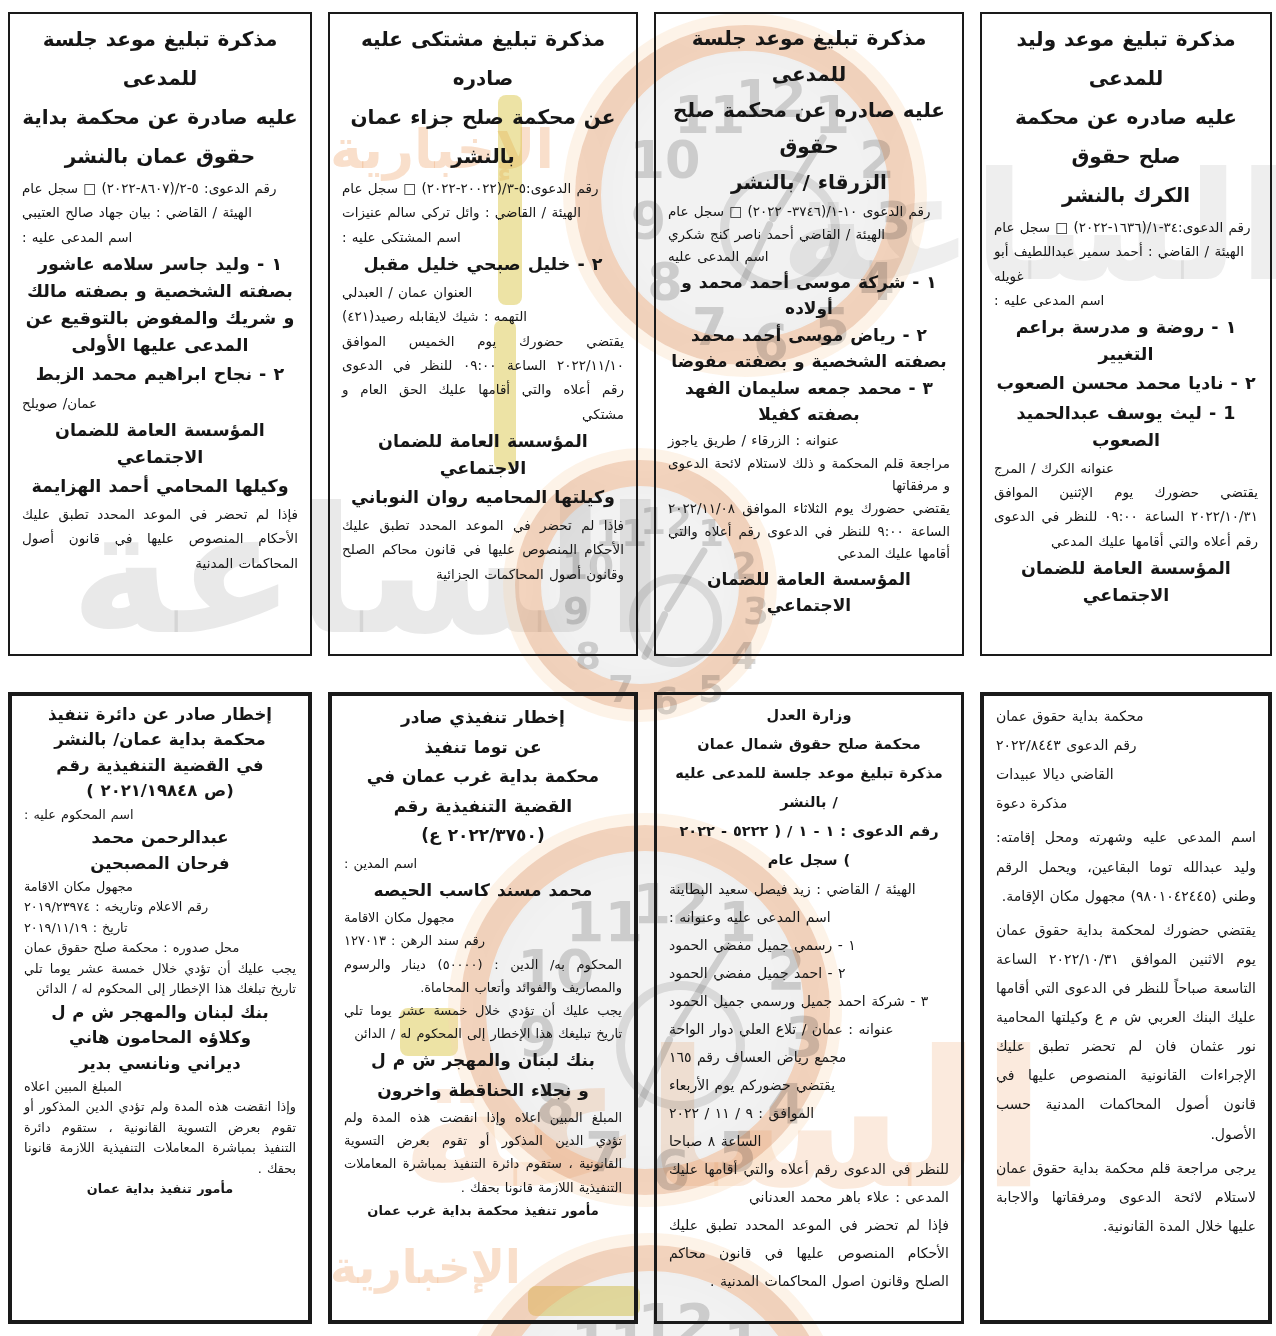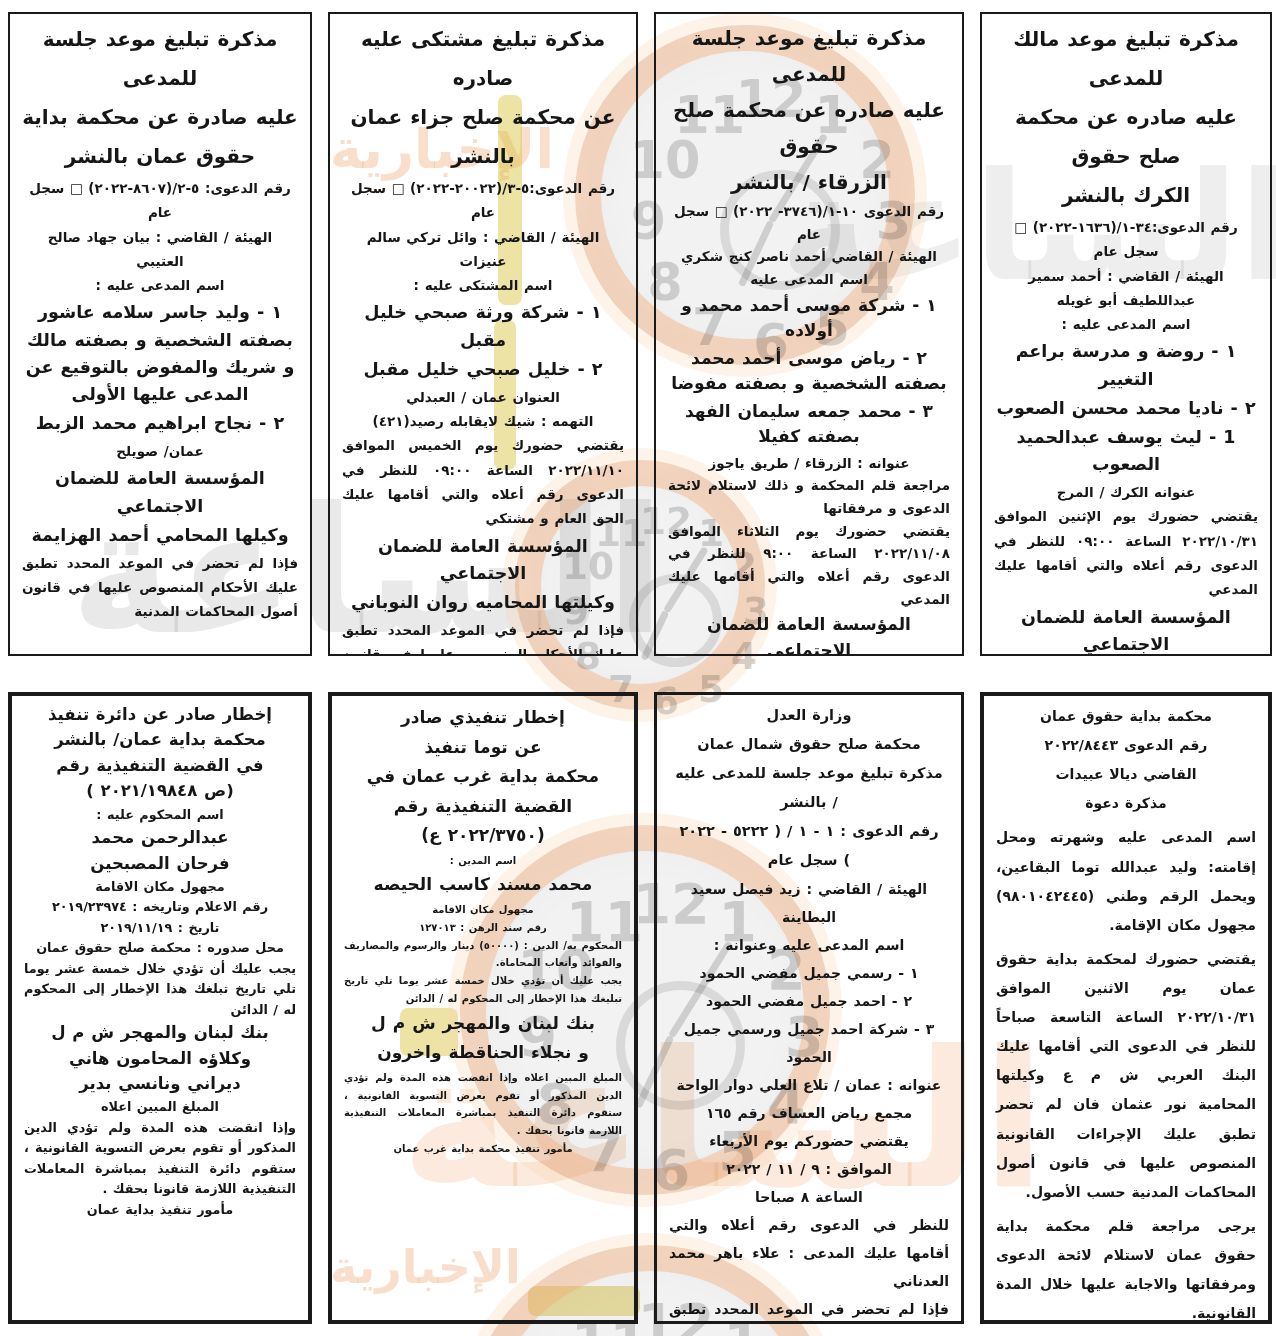--- a/index.html
+++ b/index.html
@@ -37,32 +37,32 @@
     column-gap:16px;row-gap:36px;
     padding:12px 12px 0 8px;direction:ltr}
   .notice{border:2px solid #1a1a1a;box-sizing:border-box;overflow:hidden;
     padding:6px 12px 8px;background:transparent;direction:rtl}
   .n5,.n6,.n8{border-width:4px}
   .n7{border-width:3px}
 
   .ln{word-spacing:1px}
   .h1{font-size:20px;font-weight:bold;text-align:center;line-height:1.95}
   .h2{font-size:17.5px;font-weight:bold;text-align:center;line-height:1.55;margin:2px 0}
-  .b {font-size:13.5px;font-weight:bold;text-align:center;line-height:1.8}
-  .bj{font-size:13.5px;font-weight:bold;text-align:justify;text-align-last:right;line-height:1.8}
+  .b {font-size:13.5px;font-weight:normal;text-align:left;line-height:1.8}
+  .bj{font-size:13.5px;font-weight:normal;text-align:justify;text-align-last:right;line-height:1.8}
   .bc{font-size:13.5px;font-weight:bold;text-align:center;line-height:1.8}
   .c {font-size:14.5px;font-weight:bold;text-align:center;line-height:2.0}
 
   .n3 .h2{font-size:17px;line-height:1.5}
   .n3 .b,.n3 .bj{line-height:1.68}
   .n3 .h1{line-height:1.8}
   .n5 .h2{font-size:16.5px;line-height:1.48;margin:1px 0}
   .n5 .b,.n5 .bj,.n5 .bc{font-size:12.8px;line-height:1.6}
   .n6 .h2{font-size:17px;line-height:1.62}
-  .n6 .b,.n6 .bj,.n6 .bc{font-size:10px;line-height:1.78}
+  .n6 .b,.n6 .bj,.n6 .bc{font-size:13px;line-height:1.78}
   .n7 .b,.n7 .bj{font-size:14px;line-height:2.0}
   .n7 .c{font-size:14.5px;line-height:2.0}
   .n8 .b{font-size:14px;line-height:2.08}
   .n8 .bj{font-size:14px;line-height:2.08;margin-top:5px}
 </style>
 </head>
 <body>
 
 <div class="page">
 
@@ -148,21 +148,20 @@
         <div class="ln h2">المؤسسة العامة للضمان الاجتماعي</div>
         <div class="ln h2">وكيلها المحامي أحمد الهزايمة</div>
         <div class="ln bj">فإذا لم تحضر في الموعد المحدد تطبق عليك الأحكام المنصوص عليها في قانون أصول المحاكمات المدنية</div>
       </section>
       <section class="notice n2" dir="rtl">
         <div class="ln h1">مذكرة تبليغ مشتكى عليه صادره</div>
         <div class="ln h1">عن محكمة صلح جزاء عمان بالنشر</div>
         <div class="ln b">رقم الدعوى:٥-٣/(٢٠٠٢٢-٢٠٢٢) □ سجل عام</div>
         <div class="ln b">الهيئة / القاضي : وائل تركي سالم عنيزات</div>
         <div class="ln b">اسم المشتكى عليه :</div>
-        <div class="ln h2">١ - شركة ورثة صبحي خليل مقبل</div>
         <div class="ln h2">٢ - خليل صبحي خليل مقبل</div>
         <div class="ln b">العنوان عمان / العبدلي</div>
         <div class="ln b">التهمه : شيك لايقابله رصيد(٤٢١)</div>
         <div class="ln bj">يقتضي حضورك يوم الخميس الموافق ٢٠٢٢/١١/١٠ الساعة ٠٩:٠٠ للنظر في الدعوى رقم أعلاه والتي أقامها عليك الحق العام و مشتكي</div>
         <div class="ln h2">المؤسسة العامة للضمان الاجتماعي</div>
         <div class="ln h2">وكيلتها المحاميه روان النوباني</div>
         <div class="ln bj">فإذا لم تحضر في الموعد المحدد تطبق عليك الأحكام المنصوص عليها في قانون محاكم الصلح وقانون أصول المحاكمات الجزائية</div>
       </section>
       <section class="notice n3" dir="rtl">
         <div class="ln h1">مذكرة تبليغ موعد جلسة للمدعى</div>
@@ -173,21 +172,21 @@
         <div class="ln b">اسم المدعى عليه</div>
         <div class="ln h2">١ - شركة موسى أحمد محمد و أولاده</div>
         <div class="ln h2">٢ - رياض موسى أحمد محمد بصفته الشخصية و بصفته مفوضا</div>
         <div class="ln h2">٣ - محمد جمعه سليمان الفهد بصفته كفيلا</div>
         <div class="ln b">عنوانه : الزرقاء / طريق ياجوز</div>
         <div class="ln bj">مراجعة قلم المحكمة و ذلك لاستلام لائحة الدعوى و مرفقاتها</div>
         <div class="ln bj">يقتضي حضورك يوم الثلاثاء الموافق ٢٠٢٢/١١/٠٨ الساعة ٩:٠٠ للنظر في الدعوى رقم أعلاه والتي أقامها عليك المدعي</div>
         <div class="ln h2">المؤسسة العامة للضمان الاجتماعي</div>
       </section>
       <section class="notice n4" dir="rtl">
-        <div class="ln h1">مذكرة تبليغ موعد مالك للمدعى</div>
+        <div class="ln h1">مذكرة تبليغ موعد وليد للمدعى</div>
         <div class="ln h1">عليه صادره عن محكمة صلح حقوق</div>
         <div class="ln h1">الكرك بالنشر</div>
         <div class="ln b">رقم الدعوى:٣٤-١/(١٦٣٦-٢٠٢٢) □ سجل عام</div>
         <div class="ln b">الهيئة / القاضي : أحمد سمير عبداللطيف أبو غويله</div>
         <div class="ln b">اسم المدعى عليه :</div>
         <div class="ln h2">١ - روضة و مدرسة براعم التغيير</div>
         <div class="ln h2">٢ - ناديا محمد محسن الصعوب</div>
         <div class="ln h2">1 - ليث يوسف عبدالحميد الصعوب</div>
         <div class="ln b">عنوانه الكرك / المرج</div>
         <div class="ln bj">يقتضي حضورك يوم الإثنين الموافق ٢٠٢٢/١٠/٣١ الساعة ٠٩:٠٠ للنظر في الدعوى رقم أعلاه والتي أقامها عليك المدعي</div>

